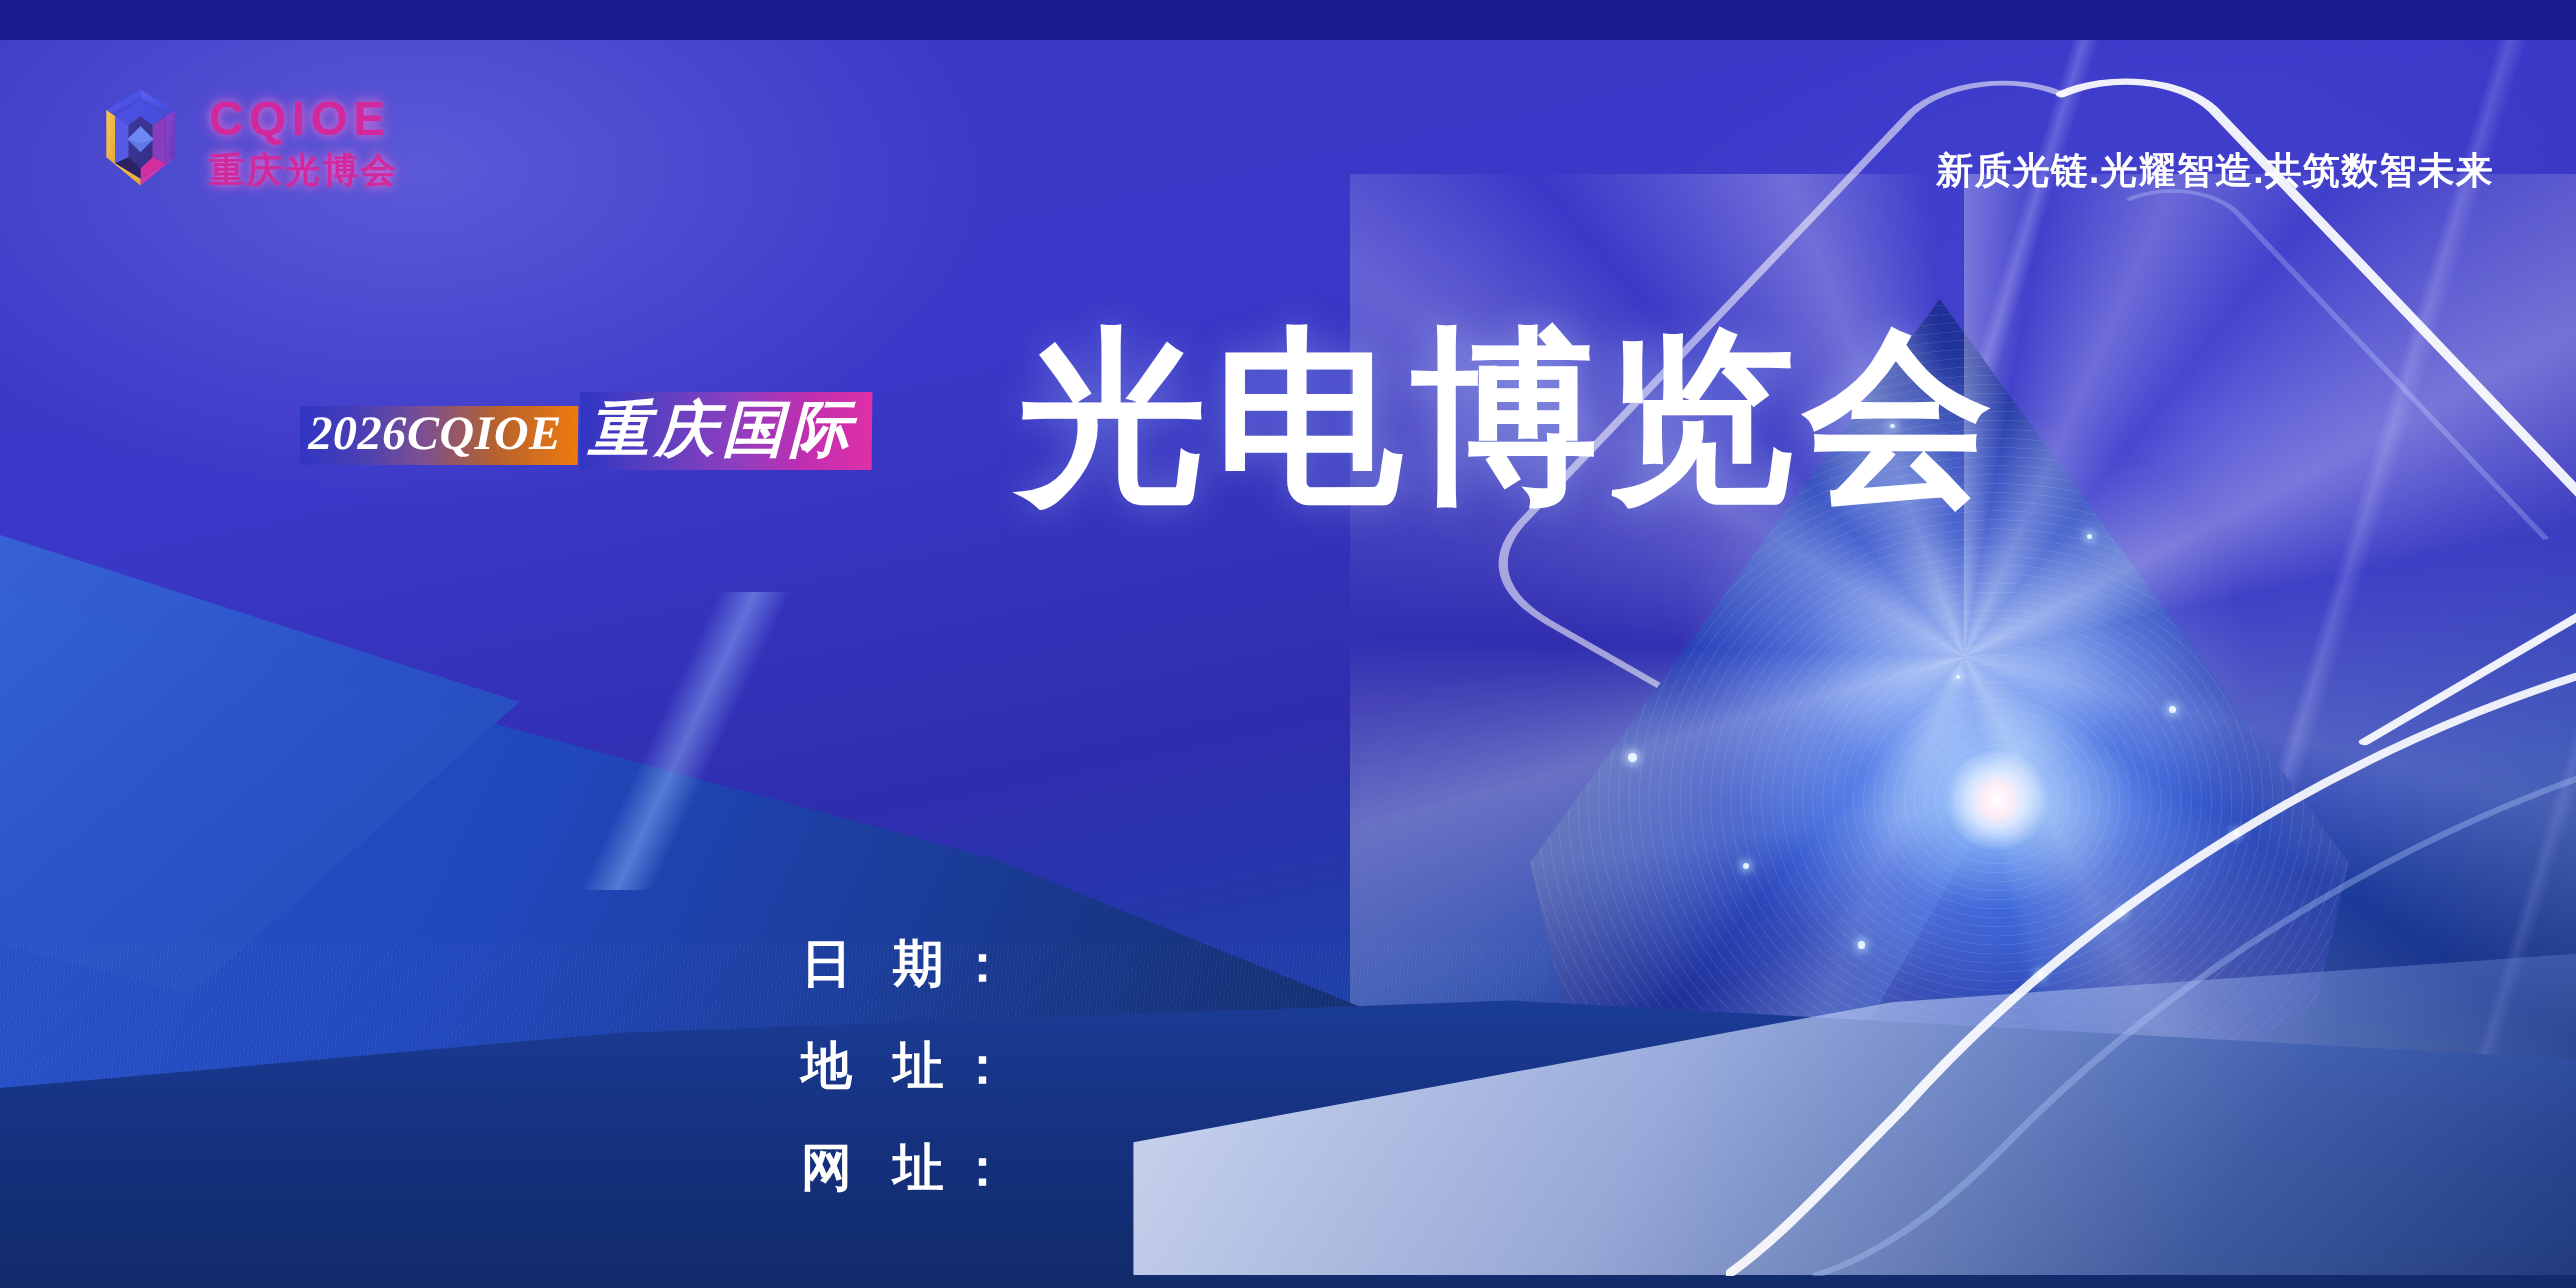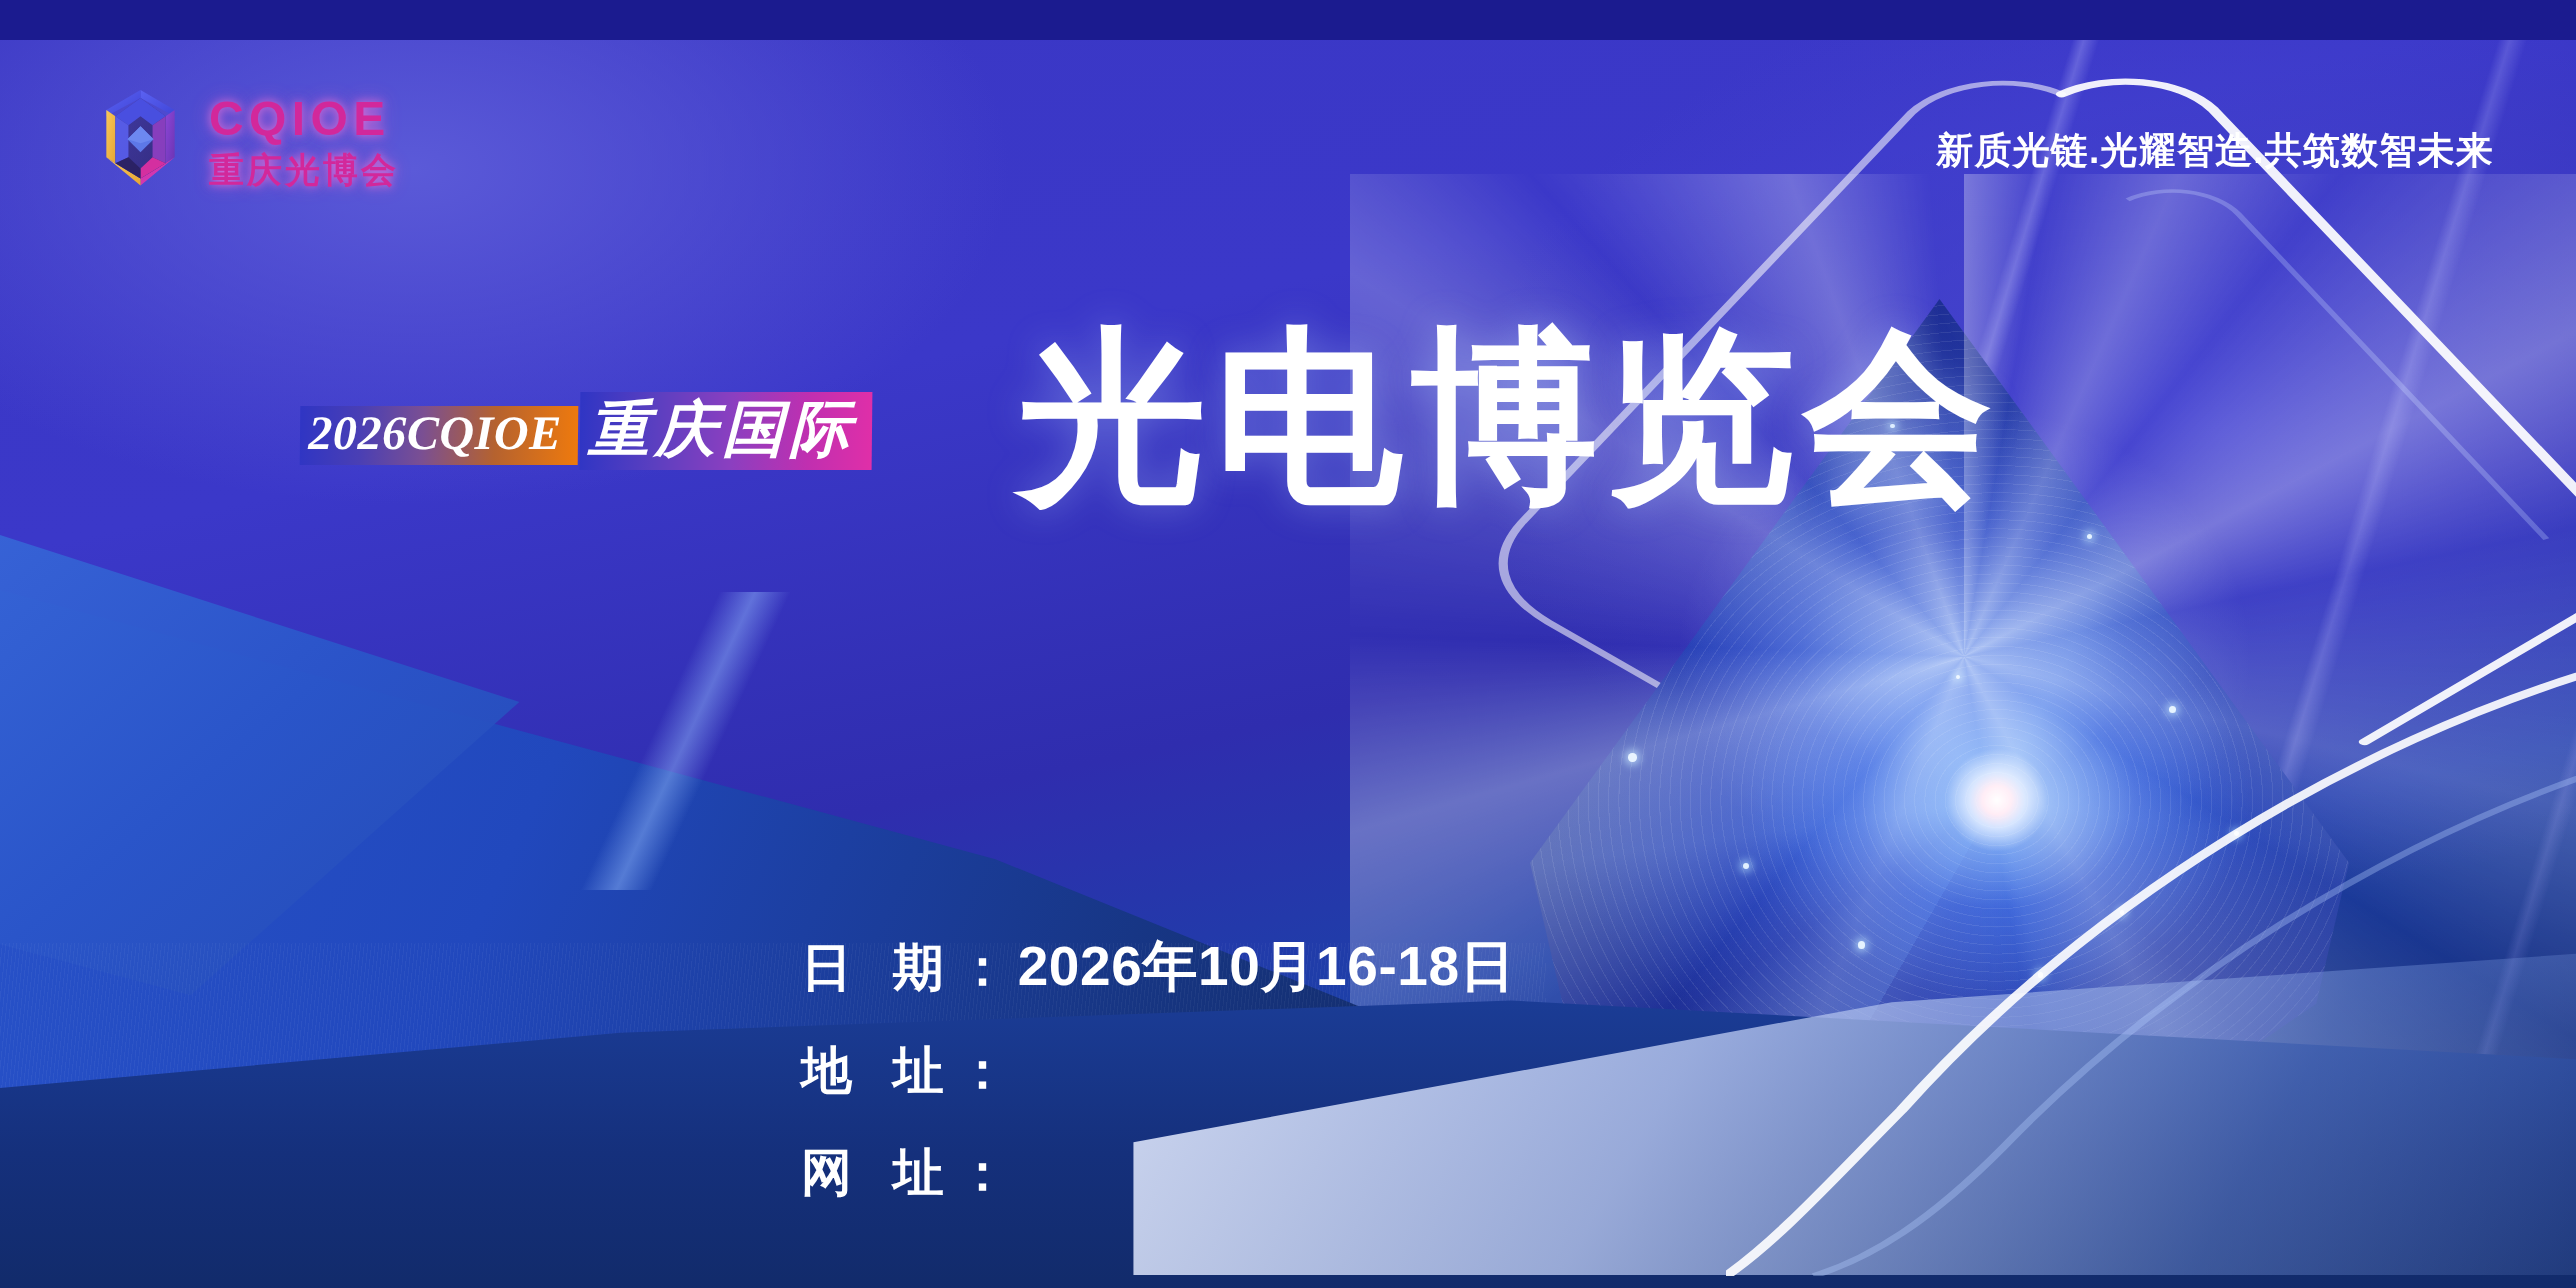--- a/index.html
+++ b/index.html
@@ -136,21 +136,21 @@
     text-shadow:0 0 9.6px rgba(255,120,215,.75),0 0 20.5px rgba(255,90,210,.45);
   }
   .logo-cn{
     font-size:35px;font-weight:700;letter-spacing:3px;margin-top:8.4px;
     color:#d2289b;
     text-shadow:0 0 8.4px rgba(255,120,215,.75),0 0 18px rgba(255,90,210,.45);
   }
 
   
   .tagline{
-    position:absolute;right:82px;top:86px;
+    position:absolute;right:82px;top:106px;
     font-size:37px;font-weight:700;letter-spacing:1.2px;color:#ffffff;
     white-space:nowrap;
   }
 
   
   .title-block{position:absolute;left:300px;top:342px;}
   .bar{position:relative;display:inline-block;padding:2.4px 15.7px 6px 8.4px;}
   .bar-en{
     background:linear-gradient(92deg,#2f35c4 0%, #4a3fb4 22%, #7a4f93 44%, #b5622f 70%, #ef7a0d 100%);
     transform:skewX(-0.6deg);
@@ -307,21 +307,20 @@
     </div>
   </div>
 
   <div class="title-cn-big">光电博览会</div>
 
   <div class="info">
 
     <div class="info-row">
       <span class="info-label">日  期</span>
       <span class="info-colon">：</span>
-      <span class="info-value">2026年10月16-18日</span>
     </div>
 
     <div class="info-row">
       <span class="info-label">地  址</span>
       <span class="info-colon">：</span>
     </div>
 
     <div class="info-row">
       <span class="info-label">网  址</span>
       <span class="info-colon">：</span>

